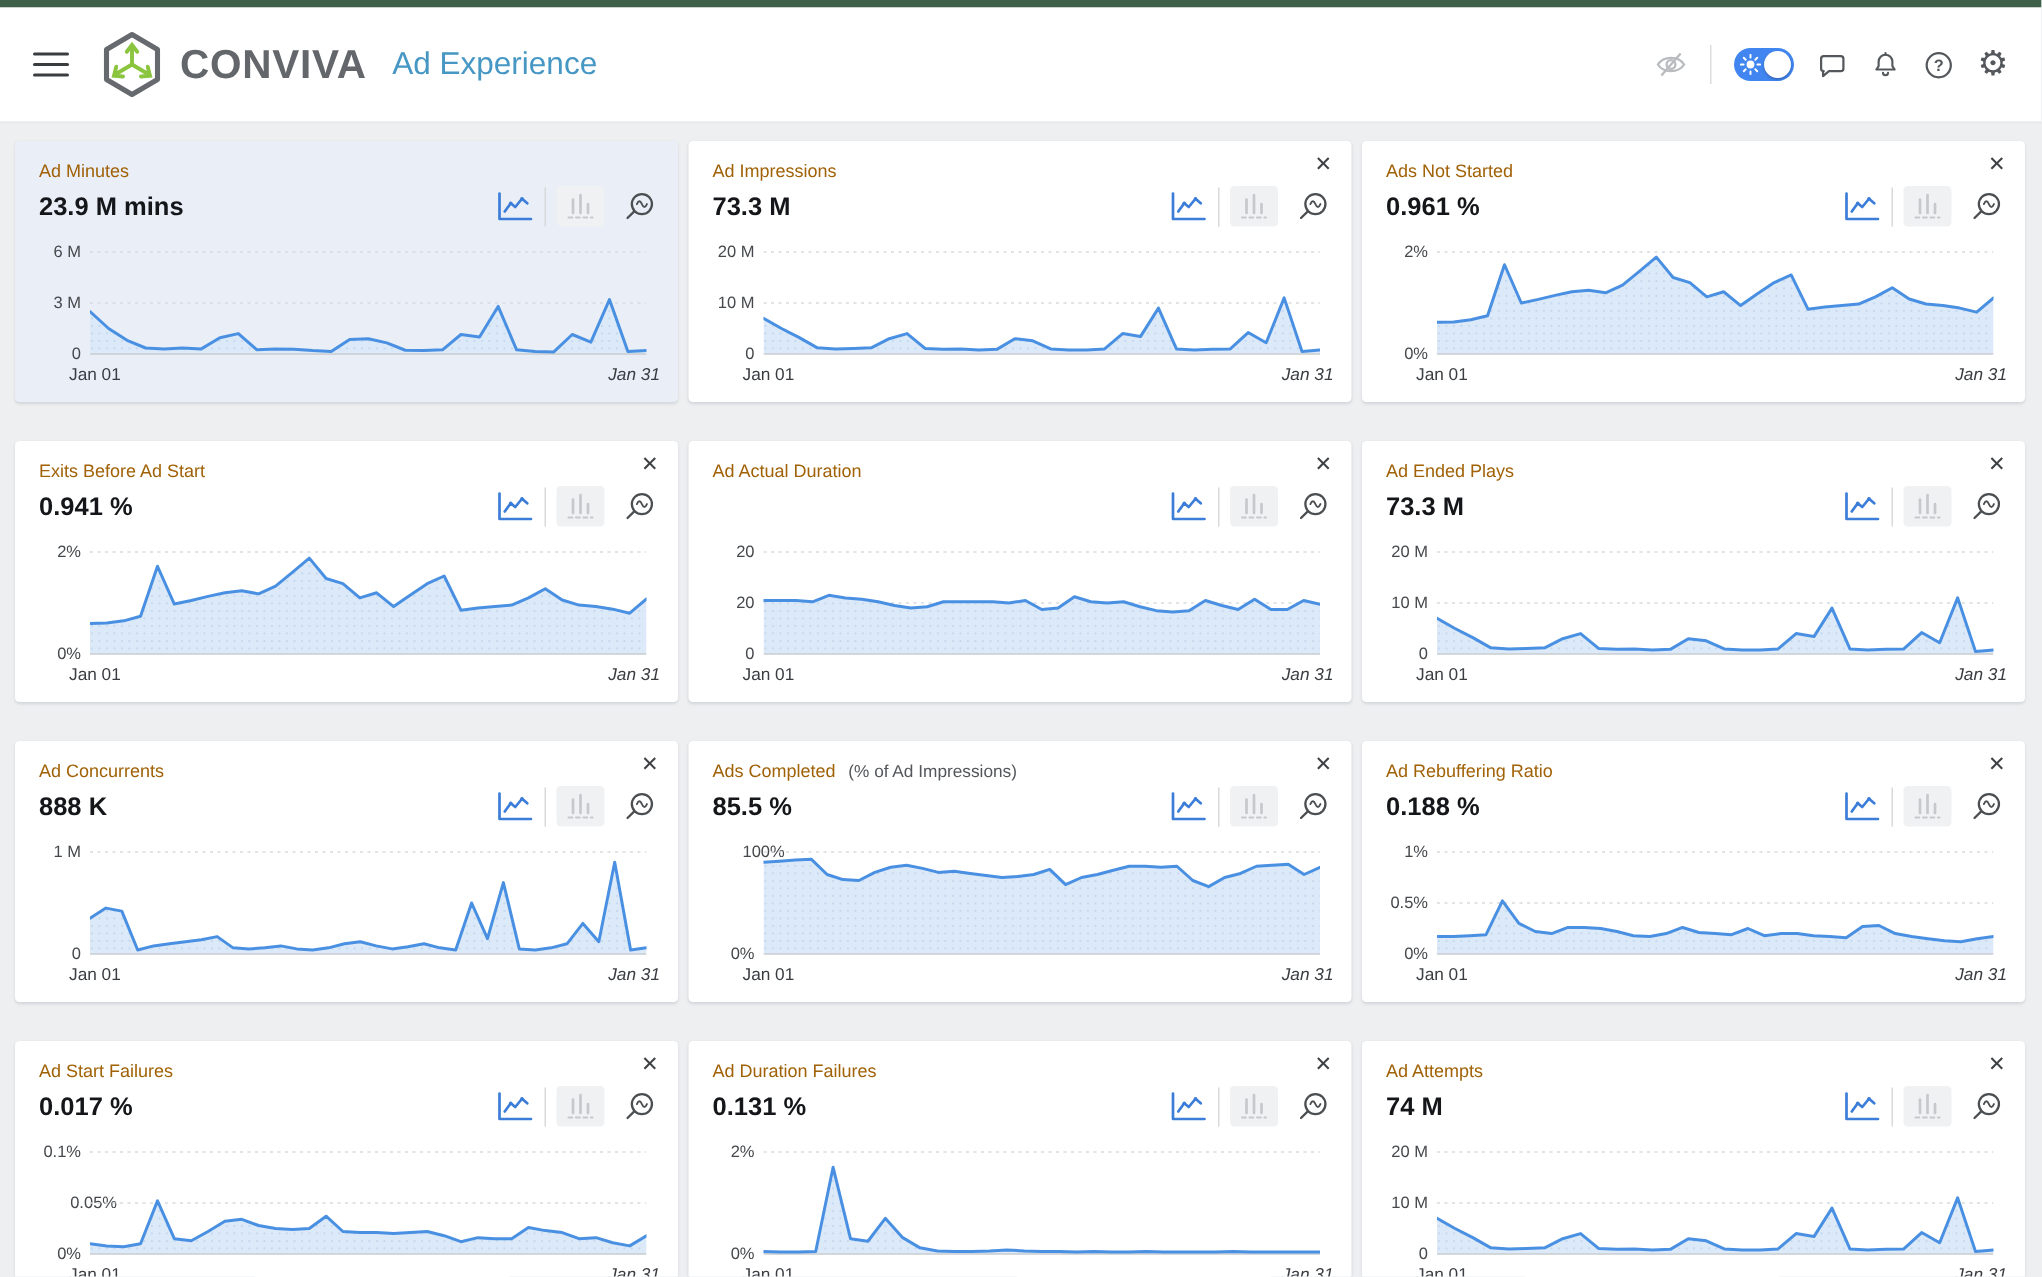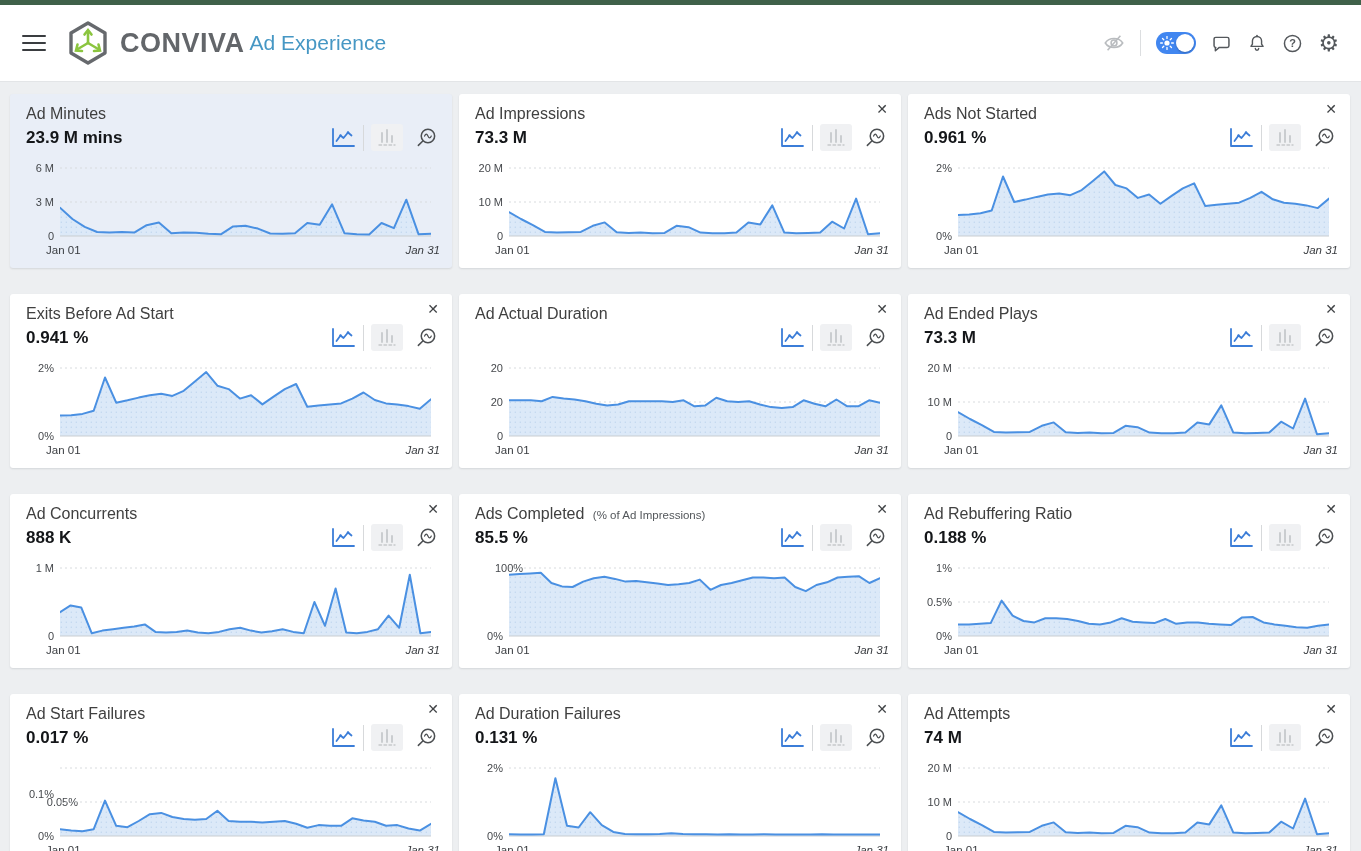--- a/index.html
+++ b/index.html
@@ -7,41 +7,41 @@
   body { background:#edeff1; font-family:"Liberation Sans", sans-serif; }
 
   .top-strip { height:5px; background:#3f6149; }
   header { height:77px; background:#ffffff; display:flex; align-items:center;
            padding:0 22px; border-bottom:1px solid #e3e5e7; }
   .hamburger { width:24px; height:17px; display:flex; flex-direction:column;
                justify-content:space-between; background:none; border:none; cursor:pointer; }
   .hamburger span { display:block; height:2.4px; background:#3a3d40; border-radius:1px; }
   .logo { margin-left:20px; display:flex; align-items:center; }
   .brand { font-size:27px; font-weight:bold; color:#63666a; letter-spacing:0.5px; margin-left:10px; }
-  .page-title { font-size:21px; color:#4697c4; margin-left:5px; }
+  .page-title { font-size:21px; color:#4697c4; margin-left:17px; }
   .header-right { margin-left:auto; display:flex; align-items:center; gap:15px; }
   .hdr-icon { display:flex; align-items:center; justify-content:center; background:none; border:none; cursor:pointer; }
   .hdr-divider { width:1px; height:26px; background:#dcdee0; }
   .toggle { position:relative; width:40px; height:22px; border-radius:11px; background:#4186f0;
             border:none; cursor:pointer; }
   .toggle .knob { position:absolute; top:2px; right:2px; width:18px; height:18px;
                   border-radius:50%; background:#fff; box-shadow:0 1px 2px rgba(0,0,0,.25); }
   .toggle svg { position:absolute; left:4px; top:4px; }
   .gear-glyph { font-family:"DejaVu Sans", sans-serif; font-size:23px; color:#54585c; line-height:1; }
 
   main { display:grid; grid-template-columns:repeat(3,442px); grid-auto-rows:174px;
          gap:26px 7px; padding:12px 10px; }
 
   .card { position:relative; background:#fff; border-radius:3px;
           box-shadow:0 1px 2px rgba(30,40,50,.12); }
   .card.hl { background:#e9eef7; }
   .close { position:absolute; top:5px; right:10px; background:none; border:none; cursor:pointer;
            font-size:14px; color:#3f4245; line-height:1; padding:3px; }
   .head { padding:11px 0 0 16px; }
-  .title { font-size:16px; color:#404040; }
+  .title { font-size:12px; color:#a16207; }
   .note { font-size:11.5px; color:#53575b; margin-left:4px; }
   .value { font-size:17px; font-weight:bold; color:#141619; margin-top:5px; }
 
   .tools { position:absolute; top:30px; right:14px; display:flex; align-items:center; }
   .tool { display:flex; align-items:center; justify-content:center; background:none;
           border:none; cursor:pointer; padding:0; }
   .tool.bar-tool { width:32px; height:27px; background:#f0f1f3; border-radius:3px; }
   .tool-sep { width:1px; height:26px; background:#d7d9db; margin:0 7px; }
   .tool.zoom-tool { margin-left:12px; }
 
@@ -663,21 +663,21 @@
         <svg width="23" height="23" viewBox="0 0 24 24" fill="none" stroke="#4c4f52" stroke-width="1.6" stroke-linecap="round">
           <circle cx="13.5" cy="10.5" r="7"></circle>
           <path d="M8.2 15.6 L3.5 20.2"></path>
           <path d="M10 10.5 q1.75 -4 3.5 0 t3.5 0" stroke-width="1.3"></path>
         </svg>
       </button>
     </div>
     <div class="chart">
         <span class="ytick" style="top: 70px;">0%</span>
         <span class="ytick" style="top: 36px; margin-left: 24px;">0.05%</span>
-        <span class="ytick" style="top: 2px; margin-top: 26px;">0.1%</span>
+        <span class="ytick" style="top: 2px;">0.1%</span>
       <svg class="plot" width="371" height="72" viewBox="0 0 371 72">
           <defs>
             <pattern id="pt9" width="5" height="5" patternUnits="userSpaceOnUse">
               <rect width="5" height="5" fill="#dce9f8"></rect>
               <circle cx="1.3" cy="1.3" r="0.7" fill="#c0d6ef"></circle>
             </pattern>
           </defs>
           <line x1="0" x2="371" y1="2.0" y2="2.0" stroke="#d8dbde" stroke-width="1" stroke-dasharray="2 3"></line>
           <line x1="0" x2="371" y1="36.0" y2="36.0" stroke="#d8dbde" stroke-width="1" stroke-dasharray="2 3"></line>
           <path d="M0.0,63.2 L11.2,64.6 L22.5,65.2 L33.7,63.2 L45.0,34.6 L56.2,59.8 L67.5,61.2 L78.7,55.0 L89.9,48.2 L101.2,46.9 L112.4,51.0 L123.7,53.0 L134.9,53.7 L146.2,53.0 L157.4,44.8 L168.6,55.0 L179.9,55.7 L191.1,55.7 L202.4,56.4 L213.6,55.7 L224.8,55.0 L236.1,57.8 L247.3,61.8 L258.6,59.1 L269.8,59.8 L281.1,59.8 L292.3,52.3 L303.5,54.4 L314.8,55.7 L326.0,59.8 L337.3,59.1 L348.5,62.5 L359.8,64.6 L371.0,57.8 L371,70 L0,70 Z" fill="url(#pt9)" stroke="none"></path>

